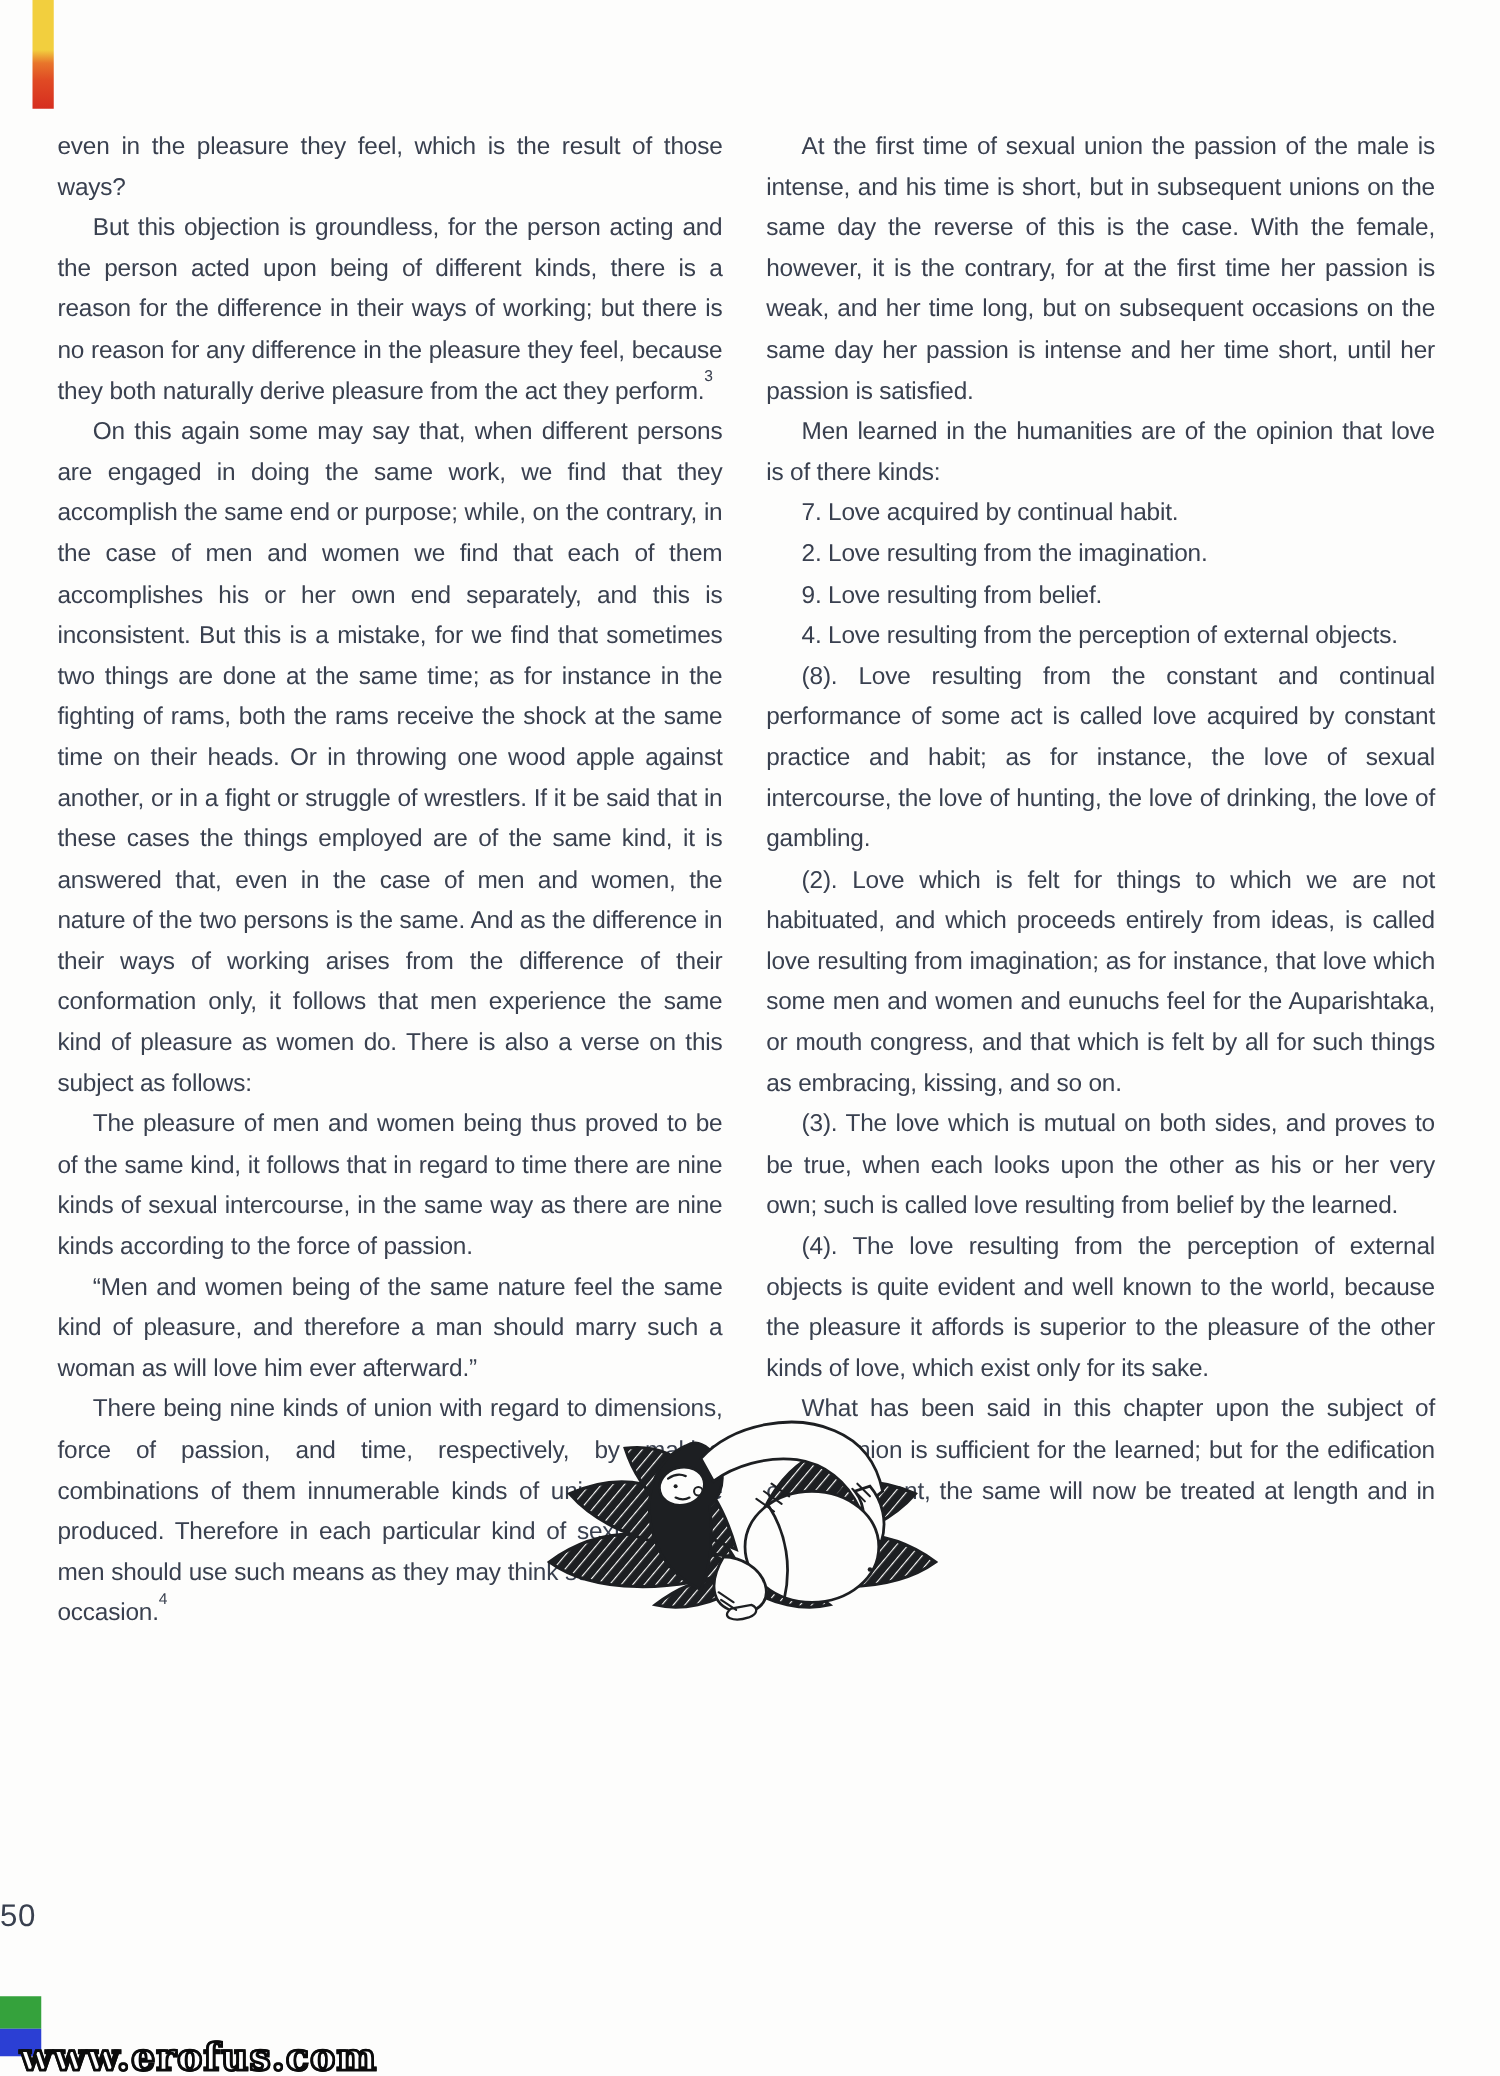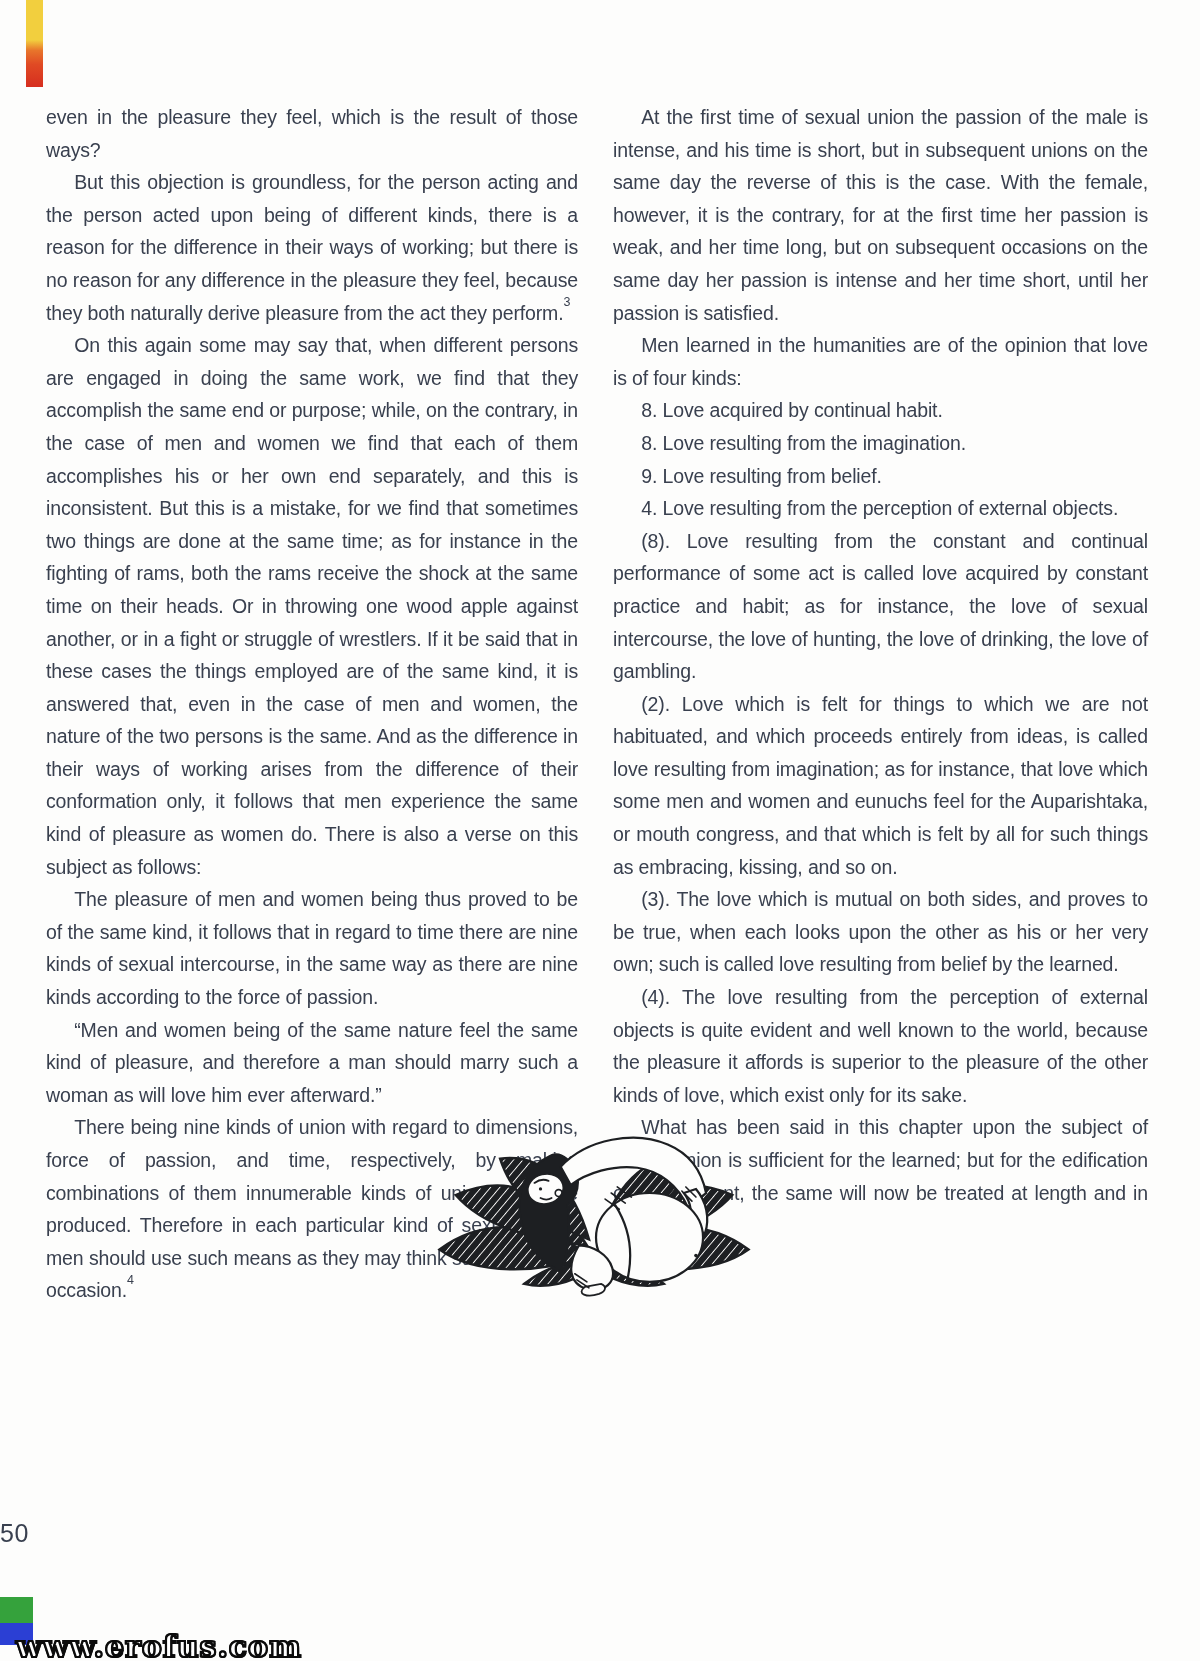--- a/index.html
+++ b/index.html
@@ -101,23 +101,23 @@
       <p class="para"><span>even in the pleasure they feel, which is the result of those ways?</span></p>
       <p class="para ind"><span>But this objection is groundless, for the person acting and the person acted upon being of different kinds, there is a reason for the difference in their ways of working; but there is no reason for any difference in the pleasure they feel, because they both naturally derive pleasure from the act they perform.</span><sup class="fn">3</sup></p>
       <p class="para ind"><span>On this again some may say that, when different persons are engaged in doing the same work, we find that they accomplish the same end or purpose; while, on the contrary, in the case of men and women we find that each of them accomplishes his or her own end separately, and this is inconsistent. But this is a mistake, for we find that sometimes two things are done at the same time; as for instance in the fighting of rams, both the rams receive the shock at the same time on their heads. Or in throwing one wood apple against another, or in a fight or struggle of wrestlers. If it be said that in these cases the things employed are of the same kind, it is answered that, even in the case of men and women, the nature of the two persons is the same. And as the difference in their ways of working arises from the difference of their conformation only, it follows that men experience the same kind of pleasure as women do. There is also a verse on this subject as follows:</span></p>
       <p class="para ind"><span>The pleasure of men and women being thus proved to be of the same kind, it follows that in regard to time there are nine kinds of sexual intercourse, in the same way as there are nine kinds according to the force of passion.</span></p>
       <p class="para ind"><span>“Men and women being of the same nature feel the same kind of pleasure, and therefore a man should marry such a woman as will love him ever afterward.”</span></p>
       <p class="para ind"><span>There being nine kinds of union with regard to dimensions, force of passion, and time, respectively, by making combinations of them innumerable kinds of union would be produced. Therefore in each particular kind of sexual union, men should use such means as they may think suitable for the occasion.</span><sup class="fn">4</sup></p>
     </div>
 
     <div class="col col-right">
       <p class="para ind"><span>At the first time of sexual union the passion of the male is intense, and his time is short, but in subsequent unions on the same day the reverse of this is the case. With the female, however, it is the contrary, for at the first time her passion is weak, and her time long, but on subsequent occasions on the same day her passion is intense and her time short, until her passion is satisfied.</span></p>
-      <p class="para ind"><span>Men learned in the humanities are of the opinion that love is of four kinds:</span></p>
-      <p class="para ind">8.  Love acquired by continual habit.</p>
-      <p class="para ind">8.  Love resulting from the imagination.</p>
+      <p class="para ind"><span>Men learned in the humanities are of the opinion that love is of there kinds:</span></p>
+      <p class="para ind">7.  Love acquired by continual habit.</p>
+      <p class="para ind">2.  Love resulting from the imagination.</p>
       <p class="para ind">9.  Love resulting from belief.</p>
       <p class="para ind">4.  Love resulting from the perception of external objects.</p>
       <p class="para ind"><span>(8).  Love resulting from the constant and continual performance of some act is called love acquired by constant practice and habit; as for instance, the love of sexual intercourse, the love of hunting, the love of drinking, the love of gambling.</span></p>
       <p class="para ind"><span>(2).  Love which is felt for things to which we are not habituated, and which proceeds entirely from ideas, is called love resulting from imagination; as for instance, that love which some men and women and eunuchs feel for the Auparishtaka, or mouth congress, and that which is felt by all for such things as embracing, kissing, and so on.</span></p>
       <p class="para ind"><span>(3).  The love which is mutual on both sides, and proves to be true, when each looks upon the other as his or her very own; such is called love resulting from belief by the learned.</span></p>
       <p class="para ind"><span>(4).  The love resulting from the perception of external objects is quite evident and well known to the world, because the pleasure it affords is superior to the pleasure of the other kinds of love, which exist only for its sake.</span></p>
       <p class="para ind"><span>What has been said in this chapter upon the subject of sexual union is sufficient for the learned; but for the edification of the ignorant, the same will now be treated at length and in detail.</span></p>
     </div>
 
   </div>

